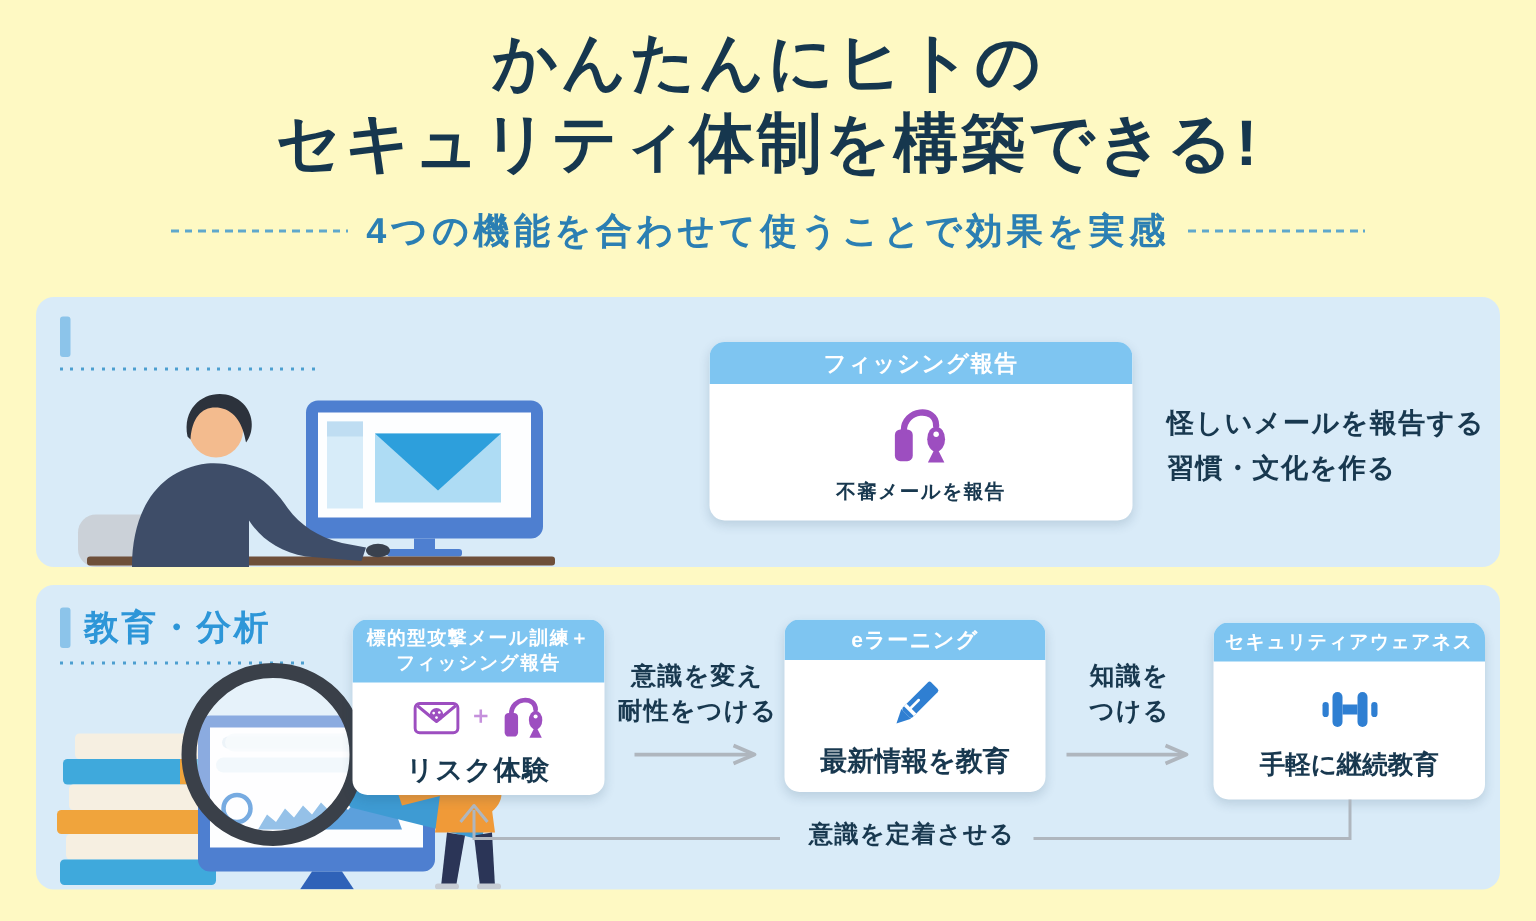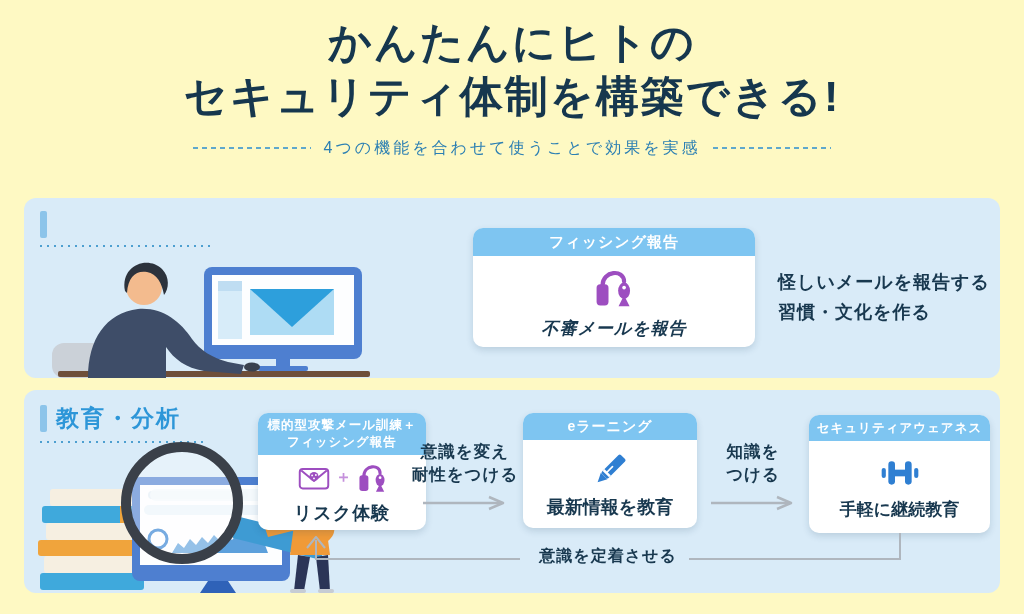--- a/index.html
+++ b/index.html
@@ -6,42 +6,42 @@
   .stage{
     position:relative;width:1024px;height:614px;overflow:hidden;background:#fef9c3;
     font-family:"Liberation Sans","DejaVu Sans",sans-serif;
   }
   
   .hero{position:absolute;top:16px;left:0;width:1024px;text-align:center;}
   .hero-title{color:#16374E;font-weight:800;font-size:43px;line-height:1.25;letter-spacing:2px;}
   .hero-sub-row{margin-top:14px;display:flex;align-items:center;justify-content:center;gap:12px;}
   .dash{width:118px;height:2px;
     background:repeating-linear-gradient(90deg,#5FA8CC 0 5px,transparent 5px 9px);}
-  .hero-sub{color:#2B7FB3;font-weight:400;font-size:16px;letter-spacing:3px;}
+  .hero-sub{color:#2B7FB3;font-weight:700;font-size:24px;letter-spacing:3px;}
   
   .panel{position:absolute;left:24px;width:976px;background:#D9EBF8;border-radius:12px;overflow:hidden;}
   .panel-1{top:198px;height:180px;}
   .panel-2{top:390px;height:203px;}
   .panel-label{position:absolute;top:13px;left:16px;}
   .panel-label-row{display:flex;align-items:center;gap:9px;}
   .label-bar{width:7px;height:27px;border-radius:2px;background:#8CC4EA;}
   .label-text{color:#2D96D8;font-weight:800;font-size:23px;letter-spacing:2px;}
   .label-dots{margin-top:7px;height:2px;width:172px;
     background:repeating-linear-gradient(90deg,#4D9FD0 0 2px,transparent 2px 7px);}
   
   .card{position:absolute;background:#ffffff;border-radius:10px;overflow:hidden;
     box-shadow:0 3px 7px rgba(25,60,95,.16);display:flex;flex-direction:column;}
   .card-head{background:#7EC5F1;color:#ffffff;font-weight:700;text-align:center;
     display:flex;flex-direction:column;align-items:center;justify-content:center;letter-spacing:1px;}
   .card-body{flex:1;display:flex;flex-direction:column;align-items:center;justify-content:center;gap:5px;}
   .card-label{color:#18384F;font-weight:800;}
   .card-report{left:449px;top:30px;width:282px;height:119px;}
   .card-report .card-head{height:28px;font-size:15px;}
-  .card-report .card-label{font-size:17px;letter-spacing:1px;font-style:italic;}
-  .card-training{left:211px;top:23px;width:168px;height:117px;margin-left:23px;}
+  .card-report .card-label{font-size:13px;letter-spacing:1px;}
+  .card-training{left:211px;top:23px;width:168px;height:117px;}
   .card-training .card-head{font-size:12.5px;line-height:1.35;padding:4px 0;}
   .card-training .card-label{font-size:18px;letter-spacing:1px;}
   .icon-row{display:flex;align-items:center;gap:4px;}
   .plus{color:#C590DC;font-weight:800;font-size:16px;}
   .card-elearning{left:499px;top:23px;width:174px;height:115px;}
   .card-elearning .card-head{height:27px;font-size:14px;}
   .card-elearning .card-label{font-size:18px;}
   .card-awareness{left:785px;top:25px;width:181px;height:118px;}
   .card-awareness .card-head{height:26px;font-size:12.5px;}
   .card-awareness .card-label{font-size:17px;}

